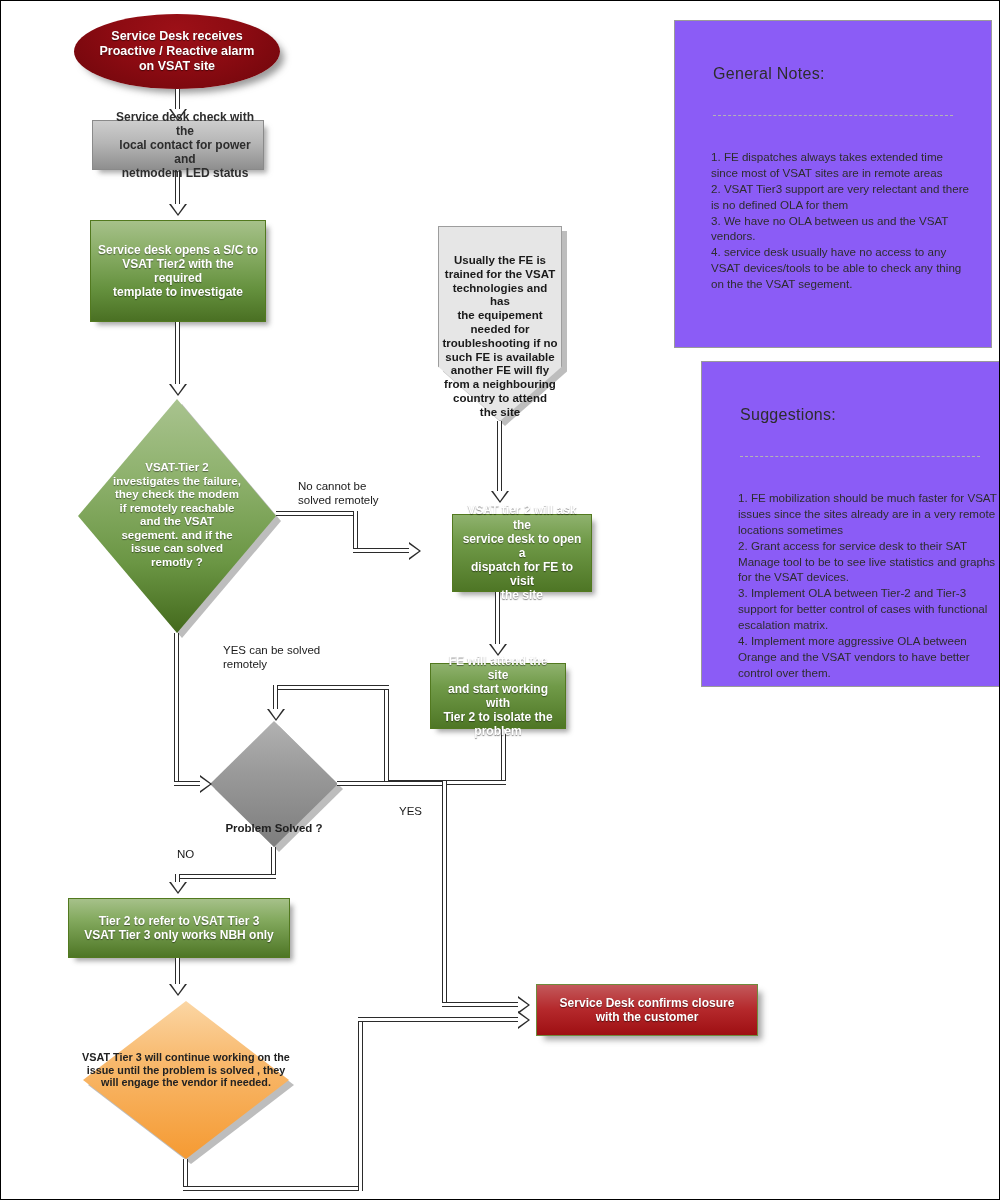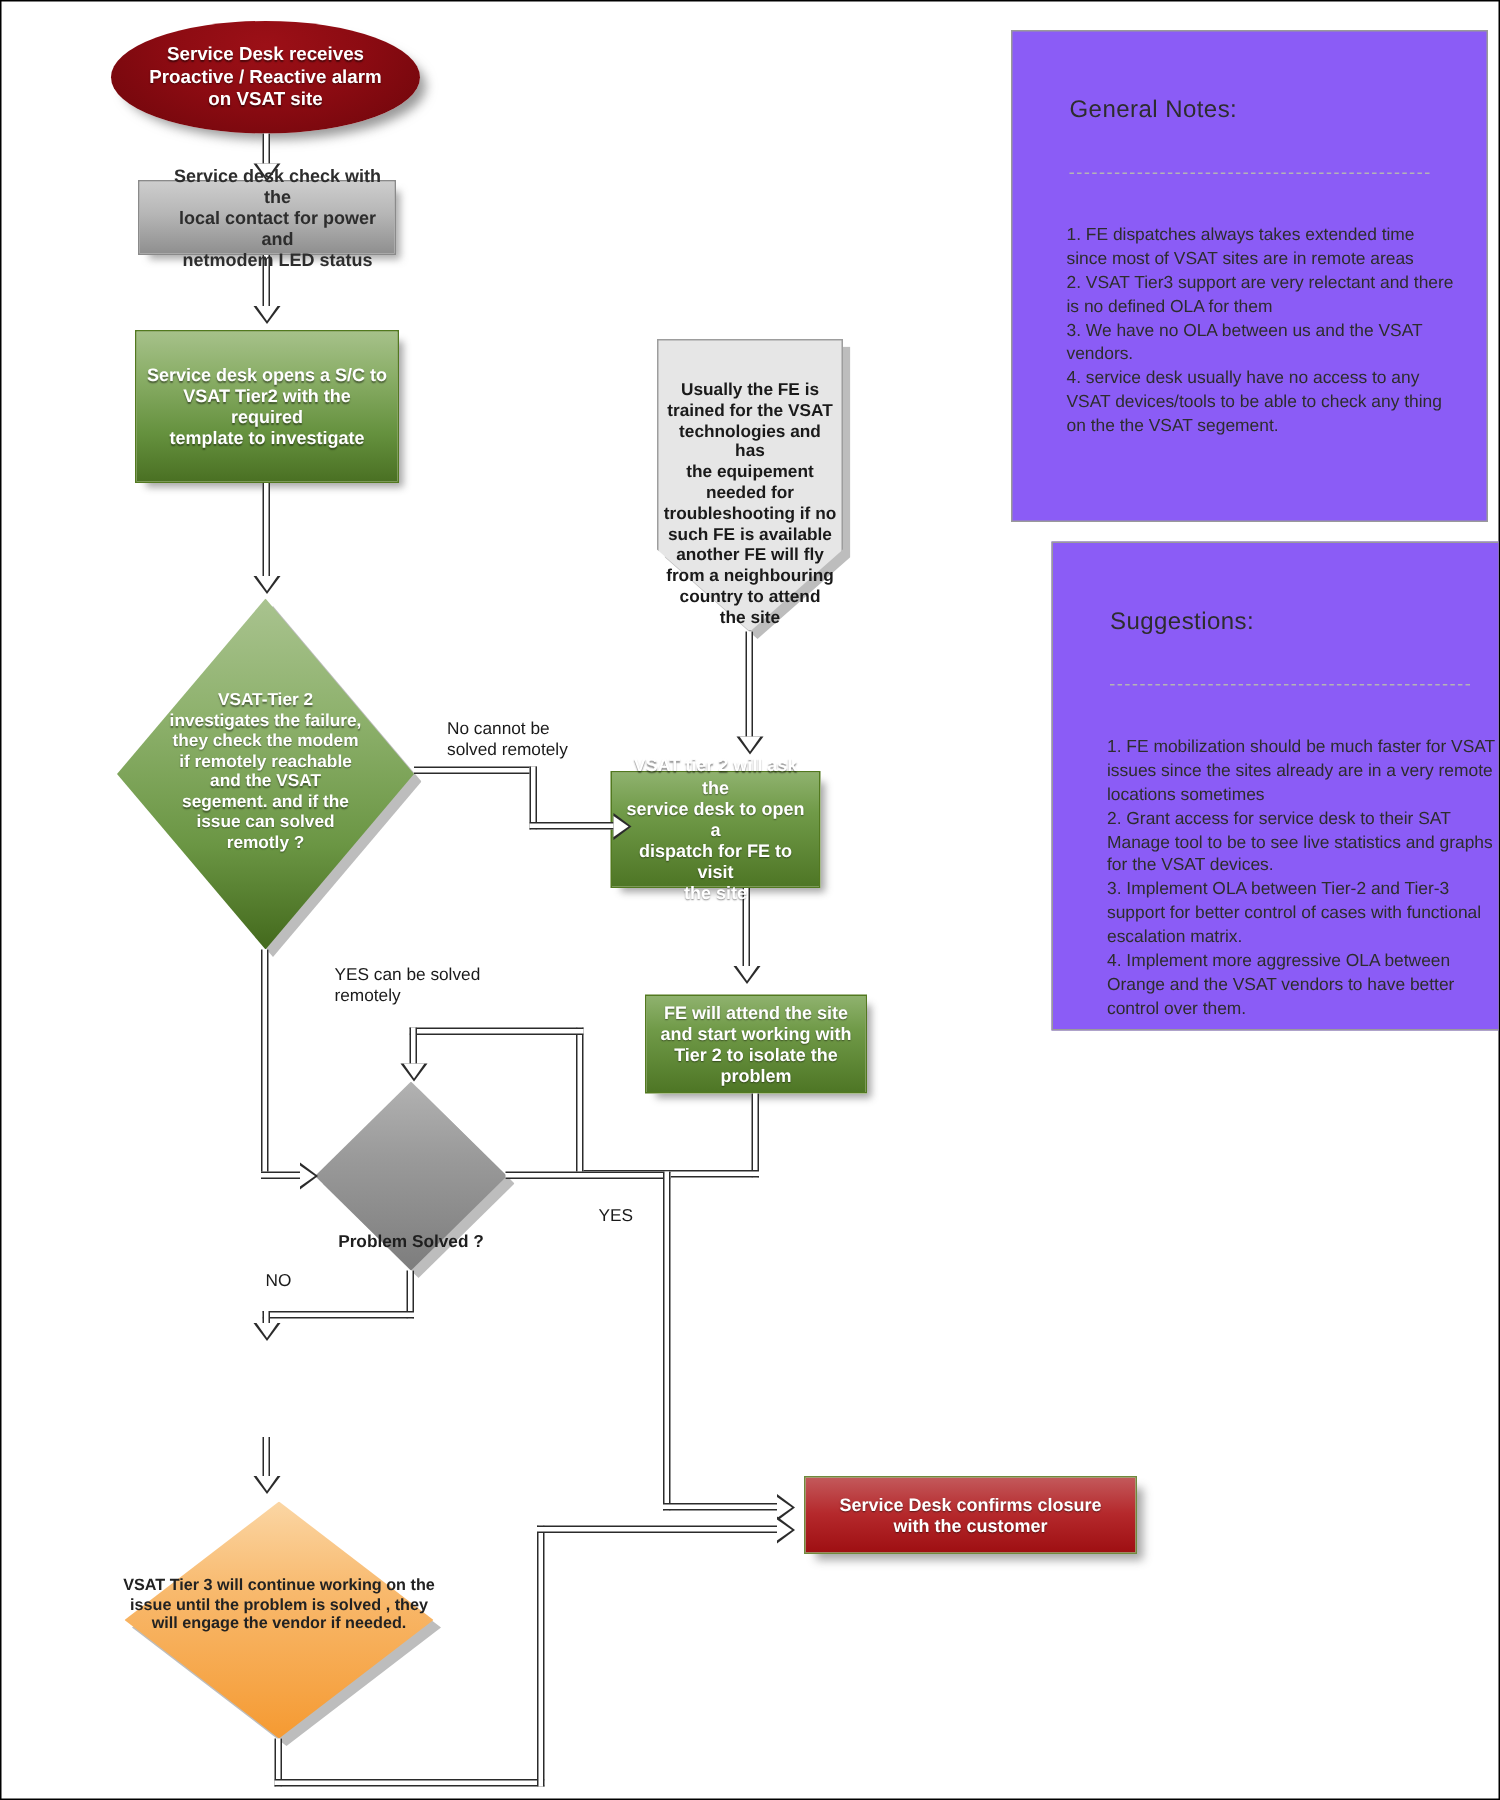--- a/index.html
+++ b/index.html
@@ -141,33 +141,33 @@
   <div class="lnV" style="left:496px;top:420px;height:72px;"></div>
   <div class="arrowD" style="left:489.5px;top:490px;"></div>
 
   <div class="lnH" style="left:275px;top:510px;width:82px;"></div>
   <div class="lnV" style="left:352px;top:510px;height:42px;"></div>
   <div class="lnH" style="left:352px;top:547px;width:58px;"></div>
   <div class="arrowR" style="left:408px;top:540.5px;"></div>
   <div class="elabel" style="left: 297px; top: 478px; white-space: pre-line;">No cannot be
 solved remotely</div>
 
-  <div class="node rect rect-green" style="left:406px;top:513px;width:140px;height:78px;
+  <div class="node rect rect-green" style="left:451px;top:513px;width:140px;height:78px;
               background:linear-gradient(180deg,#8fb26e 0%,#709a48 35%,#4e7625 100%);
               border:1px solid #52791f;box-shadow:5px 5px 5px -2px rgba(150,150,150,.85);">
     <span class="txt" style="white-space: pre-line;">VSAT tier 2 will ask the
 service desk to open a
 dispatch for FE to visit
 the site</span>
   </div>
 
   <div class="lnV" style="left:494px;top:591px;height:54px;"></div>
   <div class="arrowD" style="left:487.5px;top:643px;"></div>
 
-  <div class="node rect rect-green" style="left:429px;top:662px;width:148px;height:66px;
+  <div class="node rect rect-green" style="left:429px;top:662px;width:136px;height:66px;
               background:linear-gradient(180deg,#8fb26e 0%,#709a48 35%,#4e7625 100%);
               border:1px solid #52791f;box-shadow:5px 5px 5px -2px rgba(150,150,150,.85);">
     <span class="txt" style="white-space: pre-line;">FE will attend the site
 and start working with
 Tier 2 to isolate the
 problem</span>
   </div>
 
   <div class="lnV" style="left:500px;top:728px;height:56px;"></div>
   <div class="lnH" style="left:383px;top:779px;width:122px;"></div>
@@ -193,20 +193,26 @@
   <div class="lnV" style="left:174px;top:873px;height:10px;"></div>
   <div class="arrowD" style="left:167.5px;top:881px;"></div>
   <div class="elabel" style="left:176px;top:846px;">NO</div>
 
   <div class="lnH" style="left:336px;top:780px;width:110px;"></div>
   <div class="lnV" style="left:441px;top:780px;height:226px;"></div>
   <div class="lnH" style="left:441px;top:1001px;width:78px;"></div>
   <div class="arrowR" style="left:517px;top:994.5px;"></div>
   <div class="elabel" style="left:398px;top:803px;">YES</div>
 
+  <div class="node rect rect-green" style="left:67px;top:897px;width:222px;height:60px;
+              background:linear-gradient(180deg,#a6c18a 0%,#84aa5f 35%,#4e7625 100%);
+              border:1px solid #52791f;box-shadow:5px 5px 5px -2px rgba(150,150,150,.85);">
+    <span class="txt" style="white-space: pre-line;">Tier 2 to refer to VSAT Tier 3
+VSAT Tier 3 only works NBH only</span>
+  </div>
 
   <div class="lnV" style="left:174px;top:957px;height:28px;"></div>
   <div class="arrowD" style="left:167.5px;top:983px;"></div>
 
   <div class="diamond" style="left:82px;top:1000px;width:206px;height:158px;">
     <div class="shadow"></div>
     <div class="face" style="background:linear-gradient(180deg,#fbd6a4 0%,#f8b96d 38%,#f59a32 100%);"></div>
     <span class="txt" style="top: 50px; left: -22px; right: -22px; font-size: 10.8px; color: rgb(34, 34, 34); white-space: pre-line;">VSAT Tier 3 will continue working on the
 issue until the problem is solved , they
 will engage the vendor if needed.</span>

